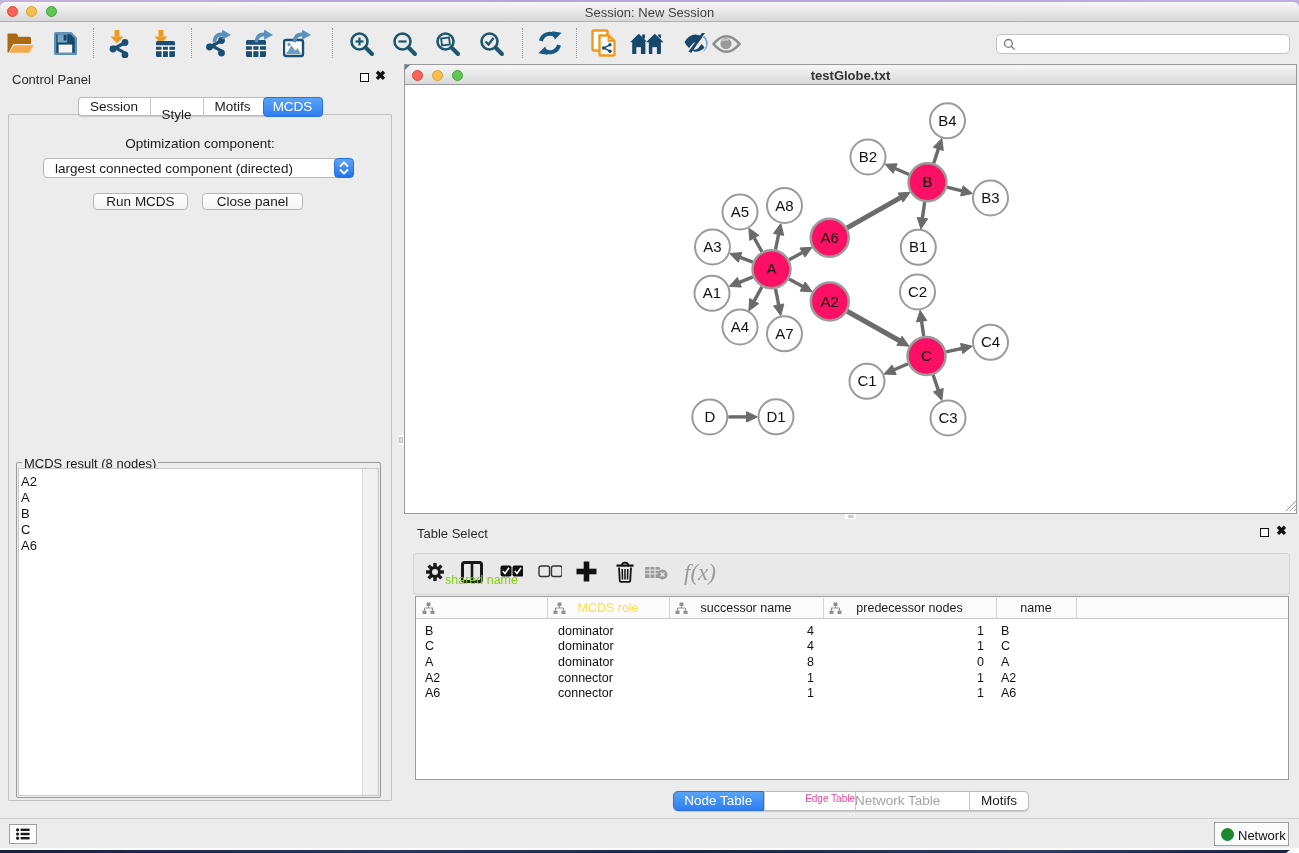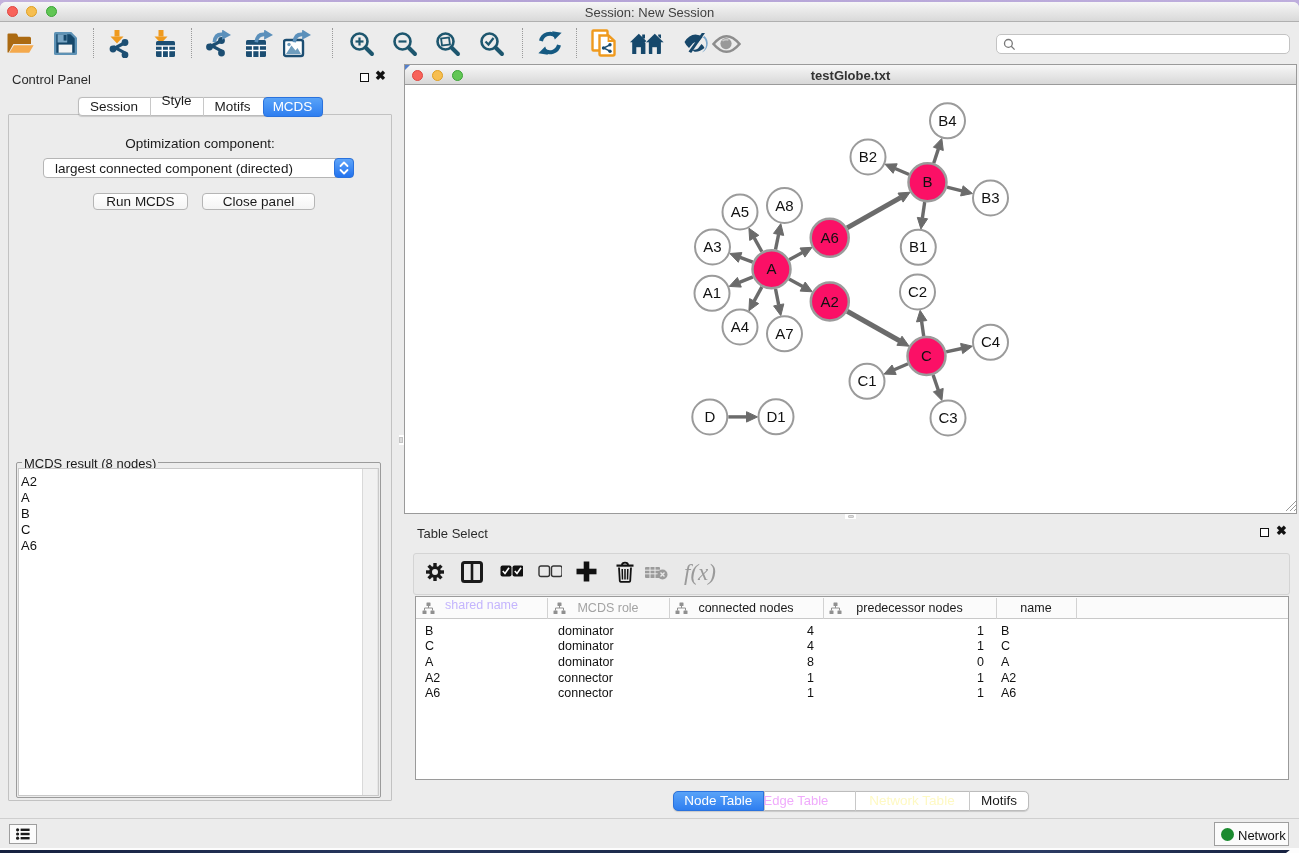--- a/index.html
+++ b/index.html
@@ -178,36 +178,36 @@
 <div class="abs" style="top:73px;left:360px;width:9px;height:9px;border:1.5px solid #111;background:#fff"></div>
 <div class="abs" style="top:68px;left:375px;font-size:13px;font-weight:bold;color:#111">✖</div>
 
 <div class="abs" style="top:114px;left:8px;width:384px;height:687px;background:#ececec;border:1px solid #c2c2c2;border-radius:1px"></div>
 
 <div class="abs" style="top:97px;left:77.5px;width:245px;height:19px;background:#fff;border:1px solid #bcbcbc;border-radius:4px;box-shadow:0 0.5px 1px rgba(0,0,0,.15)"></div>
 <div class="abs" style="top:97px;left:150px;width:1px;height:19px;background:#c8c8c8"></div>
 <div class="abs" style="top:97px;left:203px;width:1px;height:19px;background:#c8c8c8"></div>
 <div class="abs" style="top:96.5px;left:262.5px;width:60px;height:20px;background:linear-gradient(#59a3f8,#2e7ef0);border:1px solid #2a72dd;border-radius:4px"></div>
 <div class="abs" style="top:99px;left:77.5px;width:73px;text-align:center;font-size:13.5px;color:#1a1a1a">Session</div>
-<div class="abs" style="top:93px;left:150px;width:53px;text-align:center;font-size:13.5px;color:#1a1a1a">Style</div>
+<div class="abs" style="top:107px;left:150px;width:53px;text-align:center;font-size:13.5px;color:#1a1a1a">Style</div>
 <div class="abs" style="top:99px;left:203px;width:59px;text-align:center;font-size:13.5px;color:#1a1a1a">Motifs</div>
 <div class="abs" style="top:99px;left:262.5px;width:60px;text-align:center;font-size:13.5px;color:#fff">MCDS</div>
 
 <div class="abs" style="top:136px;left:8px;width:384px;text-align:center;font-size:13.5px;color:#1a1a1a">Optimization component:</div>
 
 <div class="abs" style="top:158px;left:43px;width:311px;height:20px;background:#fff;border:1px solid #b5b5b5;border-radius:4px"></div>
 <div class="abs" style="top:158px;left:334px;width:20px;height:20px;background:linear-gradient(#5fa5f9,#2272ee);border:1px solid #2a72dd;border-radius:4px"></div>
 <svg class="abs" style="top:161px;left:338px" width="12" height="14" viewBox="0 0 12 14">
     <path d="M2.5 5 L6 1.5 L9.5 5" fill="none" stroke="#fff" stroke-width="1.8" stroke-linecap="round" stroke-linejoin="round"></path>
     <path d="M2.5 9 L6 12.5 L9.5 9" fill="none" stroke="#fff" stroke-width="1.8" stroke-linecap="round" stroke-linejoin="round"></path>
   </svg>
 <div class="abs" style="top:161px;left:55px;font-size:13.5px;color:#1a1a1a">largest connected component (directed)</div>
 
 <div class="abs" style="top:193px;left:93px;width:95px;height:17px;background:linear-gradient(#ffffff,#f4f4f4);border:1px solid #b5b5b5;border-radius:4px;text-align:center;font-size:13.5px;color:#1a1a1a;line-height:15px">Run MCDS</div>
-<div class="abs" style="top:193px;left:202px;width:113px;height:17px;background:linear-gradient(#ffffff,#f4f4f4);border:1px solid #b5b5b5;border-radius:4px;text-align:center;font-size:13.5px;color:#1a1a1a;line-height:15px">Close panel</div>
+<div class="abs" style="top:193px;left:202px;width:101px;height:17px;background:linear-gradient(#ffffff,#f4f4f4);border:1px solid #b5b5b5;border-radius:4px;text-align:center;font-size:13.5px;color:#1a1a1a;line-height:15px">Close panel</div>
 
 <div class="abs" style="top:462px;left:16px;width:365px;height:336px;border:1px solid #9b9b9b;border-radius:2px"></div>
 <div class="abs" style="top:456px;left:22px;background:#ececec;padding:0 2px;font-size:13px;color:#1a1a1a">MCDS result (8 nodes)</div>
 <div class="abs" style="top:468px;left:18px;width:361px;height:328px;background:#fff;border:1px solid #c9c9c9"></div>
 <div class="abs" style="top:469px;left:362px;width:16px;height:326px;background:#f1f1f1;border-left:1px solid #d9d9d9;border-right:1px solid #e6e6e6"></div>
 <div class="abs" style="top:474px;left:21px;font-size:13px;color:#111;line-height:16.1px">A2<br>A<br>B<br>C<br>A6</div>
 
 <div class="abs" style="top:64px;left:404px;width:893px;height:449.5px;background:#fff;border:1px solid #9a9a9a"></div>
 <div class="abs" style="top:64px;left:404px;width:893px;height:21px;background:linear-gradient(#f7f7f7,#d8d8d8);border:1px solid #9a9a9a"></div>
 <div class="abs" style="top:68px;left:404px;width:893px;text-align:center;font-size:13px;font-weight:bold;color:#333">testGlobe.txt</div>
@@ -379,41 +379,41 @@
       <line x1="10" y1="1" x2="10" y2="12"></line>
     </g>
     <circle cx="17.5" cy="8.5" r="5" fill="#9b9b9b"></circle>
     <path d="M15.5 6.5 L19.5 10.5 M19.5 6.5 L15.5 10.5" stroke="#e9e9e9" stroke-width="1.4"></path>
   </svg>
 <div class="abs" style="top:560px;left:684px;font-family:'Liberation Serif',serif;font-style:italic;font-size:23px;color:#9a9a9a">f(x)</div>
 
 <div class="abs" style="top:596px;left:415px;width:874px;height:184px;background:#fff;border:1px solid #9a9a9a"></div>
 <div class="abs" style="top:597px;left:416px;width:872px;height:22px;background:#fbfbfb;border-bottom:1px solid #c9c9c9"></div>
 <div class="abs" style="top:598px;left:547px;width:1px;height:21px;background:#d2d2d2"></div>
-<div class="abs" style="top:598px;left:416px;width:131px;text-align:center;font-size:12.5px;color:#c4b5fd">shared name</div>
+<div class="abs" style="top:573px;left:416px;width:131px;text-align:center;font-size:12.5px;color:#84cc16">shared name</div>
 <svg class="abs" style="top:602px;left:422px" width="13" height="13" viewBox="0 0 13 13">
     <g fill="#909090">
       <rect x="4.5" y="0.5" width="4" height="3.4" rx="0.5"></rect>
       <rect x="0.5" y="8.5" width="4" height="3.4" rx="0.5"></rect>
       <rect x="8.5" y="8.5" width="4" height="3.4" rx="0.5"></rect>
     </g>
     <path d="M6.5 4 L6.5 6 M2.5 8.5 L2.5 6 L10.5 6 L10.5 8.5" fill="none" stroke="#909090" stroke-width="1"></path>
   </svg>
 <div class="abs" style="top:598px;left:669px;width:1px;height:21px;background:#d2d2d2"></div>
-<div class="abs" style="top:601px;left:547px;width:122px;text-align:center;font-size:12.5px;color:#a3a3a3">MCDS role</div>
+<div class="abs" style="top:601px;left:547px;width:122px;text-align:center;font-size:12.5px;color:#fde047">MCDS role</div>
 <svg class="abs" style="top:602px;left:553px" width="13" height="13" viewBox="0 0 13 13">
     <g fill="#909090">
       <rect x="4.5" y="0.5" width="4" height="3.4" rx="0.5"></rect>
       <rect x="0.5" y="8.5" width="4" height="3.4" rx="0.5"></rect>
       <rect x="8.5" y="8.5" width="4" height="3.4" rx="0.5"></rect>
     </g>
     <path d="M6.5 4 L6.5 6 M2.5 8.5 L2.5 6 L10.5 6 L10.5 8.5" fill="none" stroke="#909090" stroke-width="1"></path>
   </svg>
 <div class="abs" style="top:598px;left:823px;width:1px;height:21px;background:#d2d2d2"></div>
-<div class="abs" style="top:601px;left:669px;width:154px;text-align:center;font-size:12.5px;color:#1a1a1a">connected nodes</div>
+<div class="abs" style="top:601px;left:669px;width:154px;text-align:center;font-size:12.5px;color:#1a1a1a">successor name</div>
 <svg class="abs" style="top:602px;left:675px" width="13" height="13" viewBox="0 0 13 13">
     <g fill="#909090">
       <rect x="4.5" y="0.5" width="4" height="3.4" rx="0.5"></rect>
       <rect x="0.5" y="8.5" width="4" height="3.4" rx="0.5"></rect>
       <rect x="8.5" y="8.5" width="4" height="3.4" rx="0.5"></rect>
     </g>
     <path d="M6.5 4 L6.5 6 M2.5 8.5 L2.5 6 L10.5 6 L10.5 8.5" fill="none" stroke="#909090" stroke-width="1"></path>
   </svg>
 <div class="abs" style="top:598px;left:996px;width:1px;height:21px;background:#d2d2d2"></div>
 <div class="abs" style="top:601px;left:823px;width:173px;text-align:center;font-size:12.5px;color:#1a1a1a">predecessor nodes</div>
@@ -450,23 +450,23 @@
 <div class="abs" style="top:686.3000000000002px;left:425px;font-size:12.5px;color:#111">A6</div>
 <div class="abs" style="top:686.3000000000002px;left:558px;font-size:12.5px;color:#111">connector</div>
 <div class="abs" style="top:686.3000000000002px;left:700px;width:114px;text-align:right;font-size:12.5px;color:#111">1</div>
 <div class="abs" style="top:686.3000000000002px;left:870px;width:114px;text-align:right;font-size:12.5px;color:#111">1</div>
 <div class="abs" style="top:686.3000000000002px;left:1001px;font-size:12.5px;color:#111">A6</div>
 
 <div class="abs" style="top:790.5px;left:673px;width:356px;height:20px;background:#fff;border:1px solid #bcbcbc;border-radius:5px;box-shadow:0 0.5px 1px rgba(0,0,0,.15)"></div>
 <div class="abs" style="top:790.5px;left:673px;width:90.5px;height:20px;background:linear-gradient(#59a3f8,#2e7ef0);border:1px solid #2a72dd;border-radius:5px 0 0 5px"></div>
 <div class="abs" style="top:793px;left:673px;width:90.5px;text-align:center;font-size:13.5px;color:#fff">Node Table</div>
 <div class="abs" style="top:790.5px;left:763.5px;width:1px;height:20px;background:#c8c8c8"></div>
-<div class="abs" style="top:793px;left:763.5px;width:91.5px;text-align:left;font-size:13px;color:#f0abfc">Edge Table</div>
+<div class="abs" style="top:793px;left:763.5px;width:91.5px;text-align:right;font-size:10px;color:#ec4899">Edge Table</div>
 <div class="abs" style="top:790.5px;left:855px;width:1px;height:20px;background:#c8c8c8"></div>
-<div class="abs" style="top:793px;left:855px;width:114px;text-align:center;font-size:13.5px;color:#fef9c3">Network Table</div>
+<div class="abs" style="top:793px;left:855px;width:114px;text-align:left;font-size:13.5px;color:#a3a3a3">Network Table</div>
 <div class="abs" style="top:790.5px;left:969px;width:1px;height:20px;background:#c8c8c8"></div>
 <div class="abs" style="top:793px;left:969px;width:60px;text-align:center;font-size:13.5px;color:#1a1a1a">Motifs</div>
 
 <div class="abs" style="top:846px;left:0;width:1299px;height:4px;background:#fdfdfd"></div>
 <svg class="abs" style="top:843px;left:1286px" width="13" height="10" viewBox="0 0 13 10">
     <path d="M13 0 L13 10 L0 10 Z" fill="#fdfdfd"></path>
   </svg>
 <div class="abs" style="top:818px;left:0;width:1299px;height:30px;background:#ececec;border-top:1px solid #cfcfcf"></div>
 <div class="abs" style="top:824px;left:9px;width:28px;height:20px;background:#fbfbfb;border:1px solid #9e9e9e"></div>
 <svg class="abs" style="top:828px;left:16px" width="14" height="12" viewBox="0 0 14 12">

